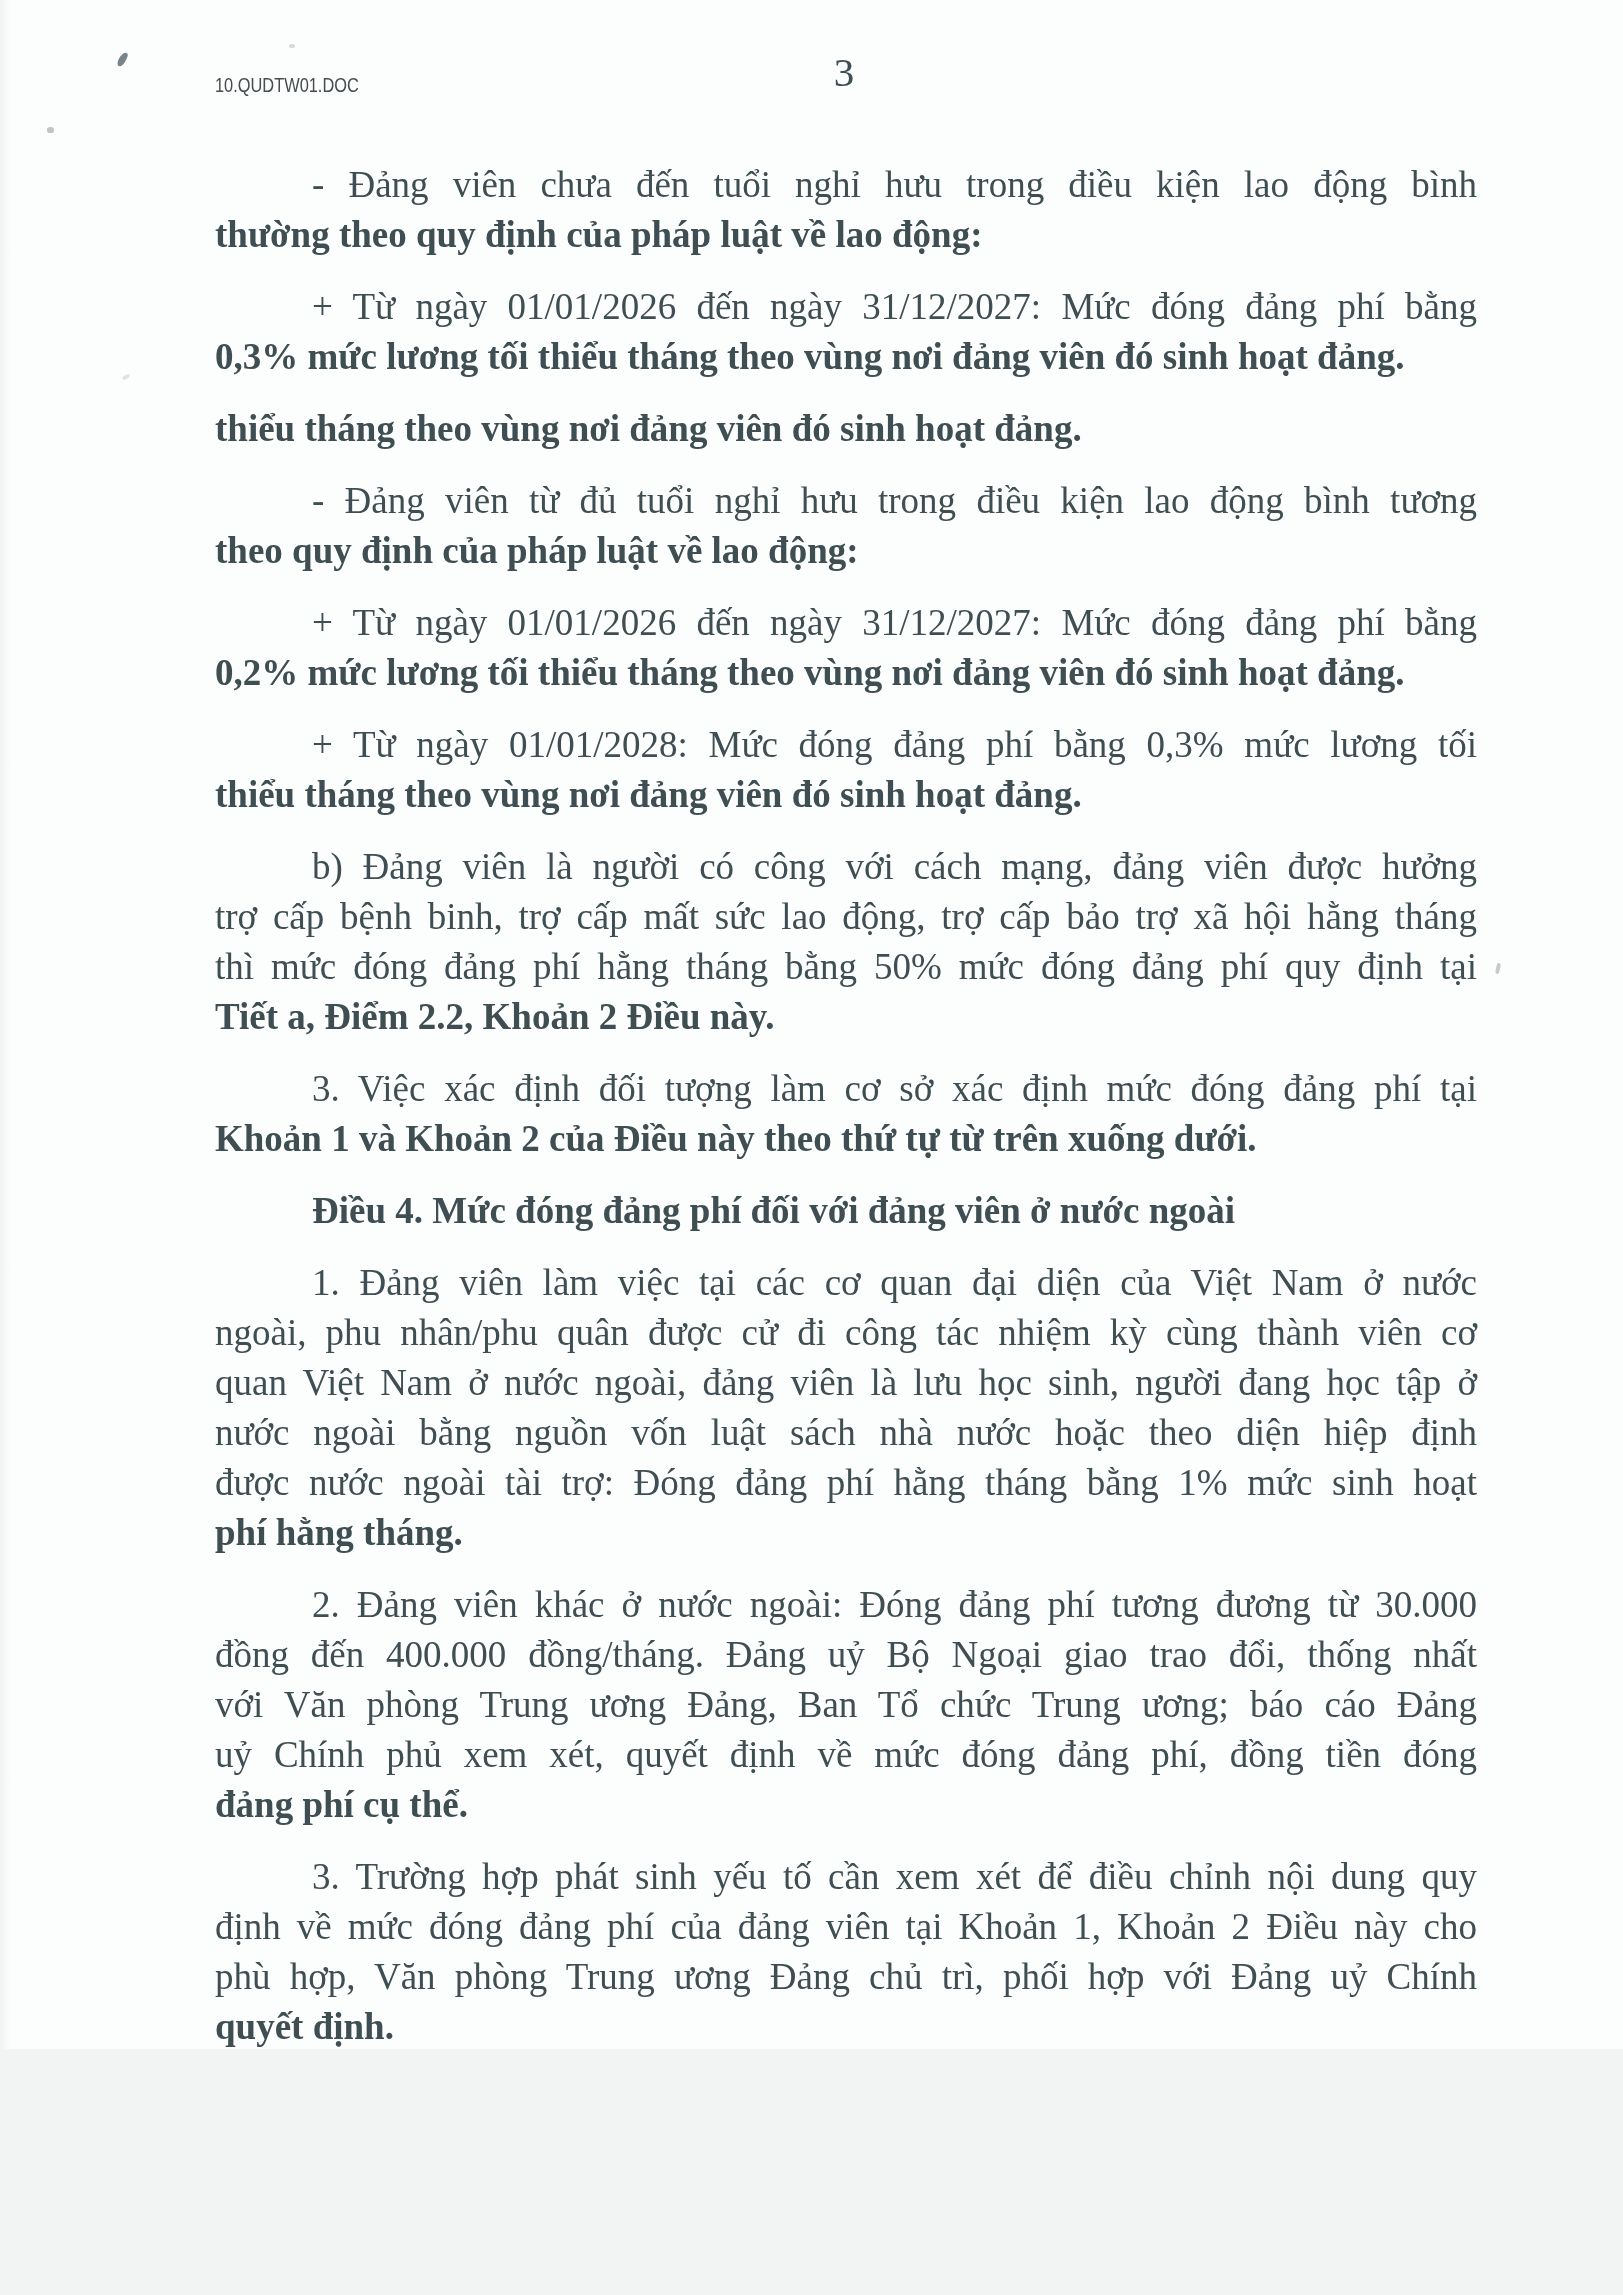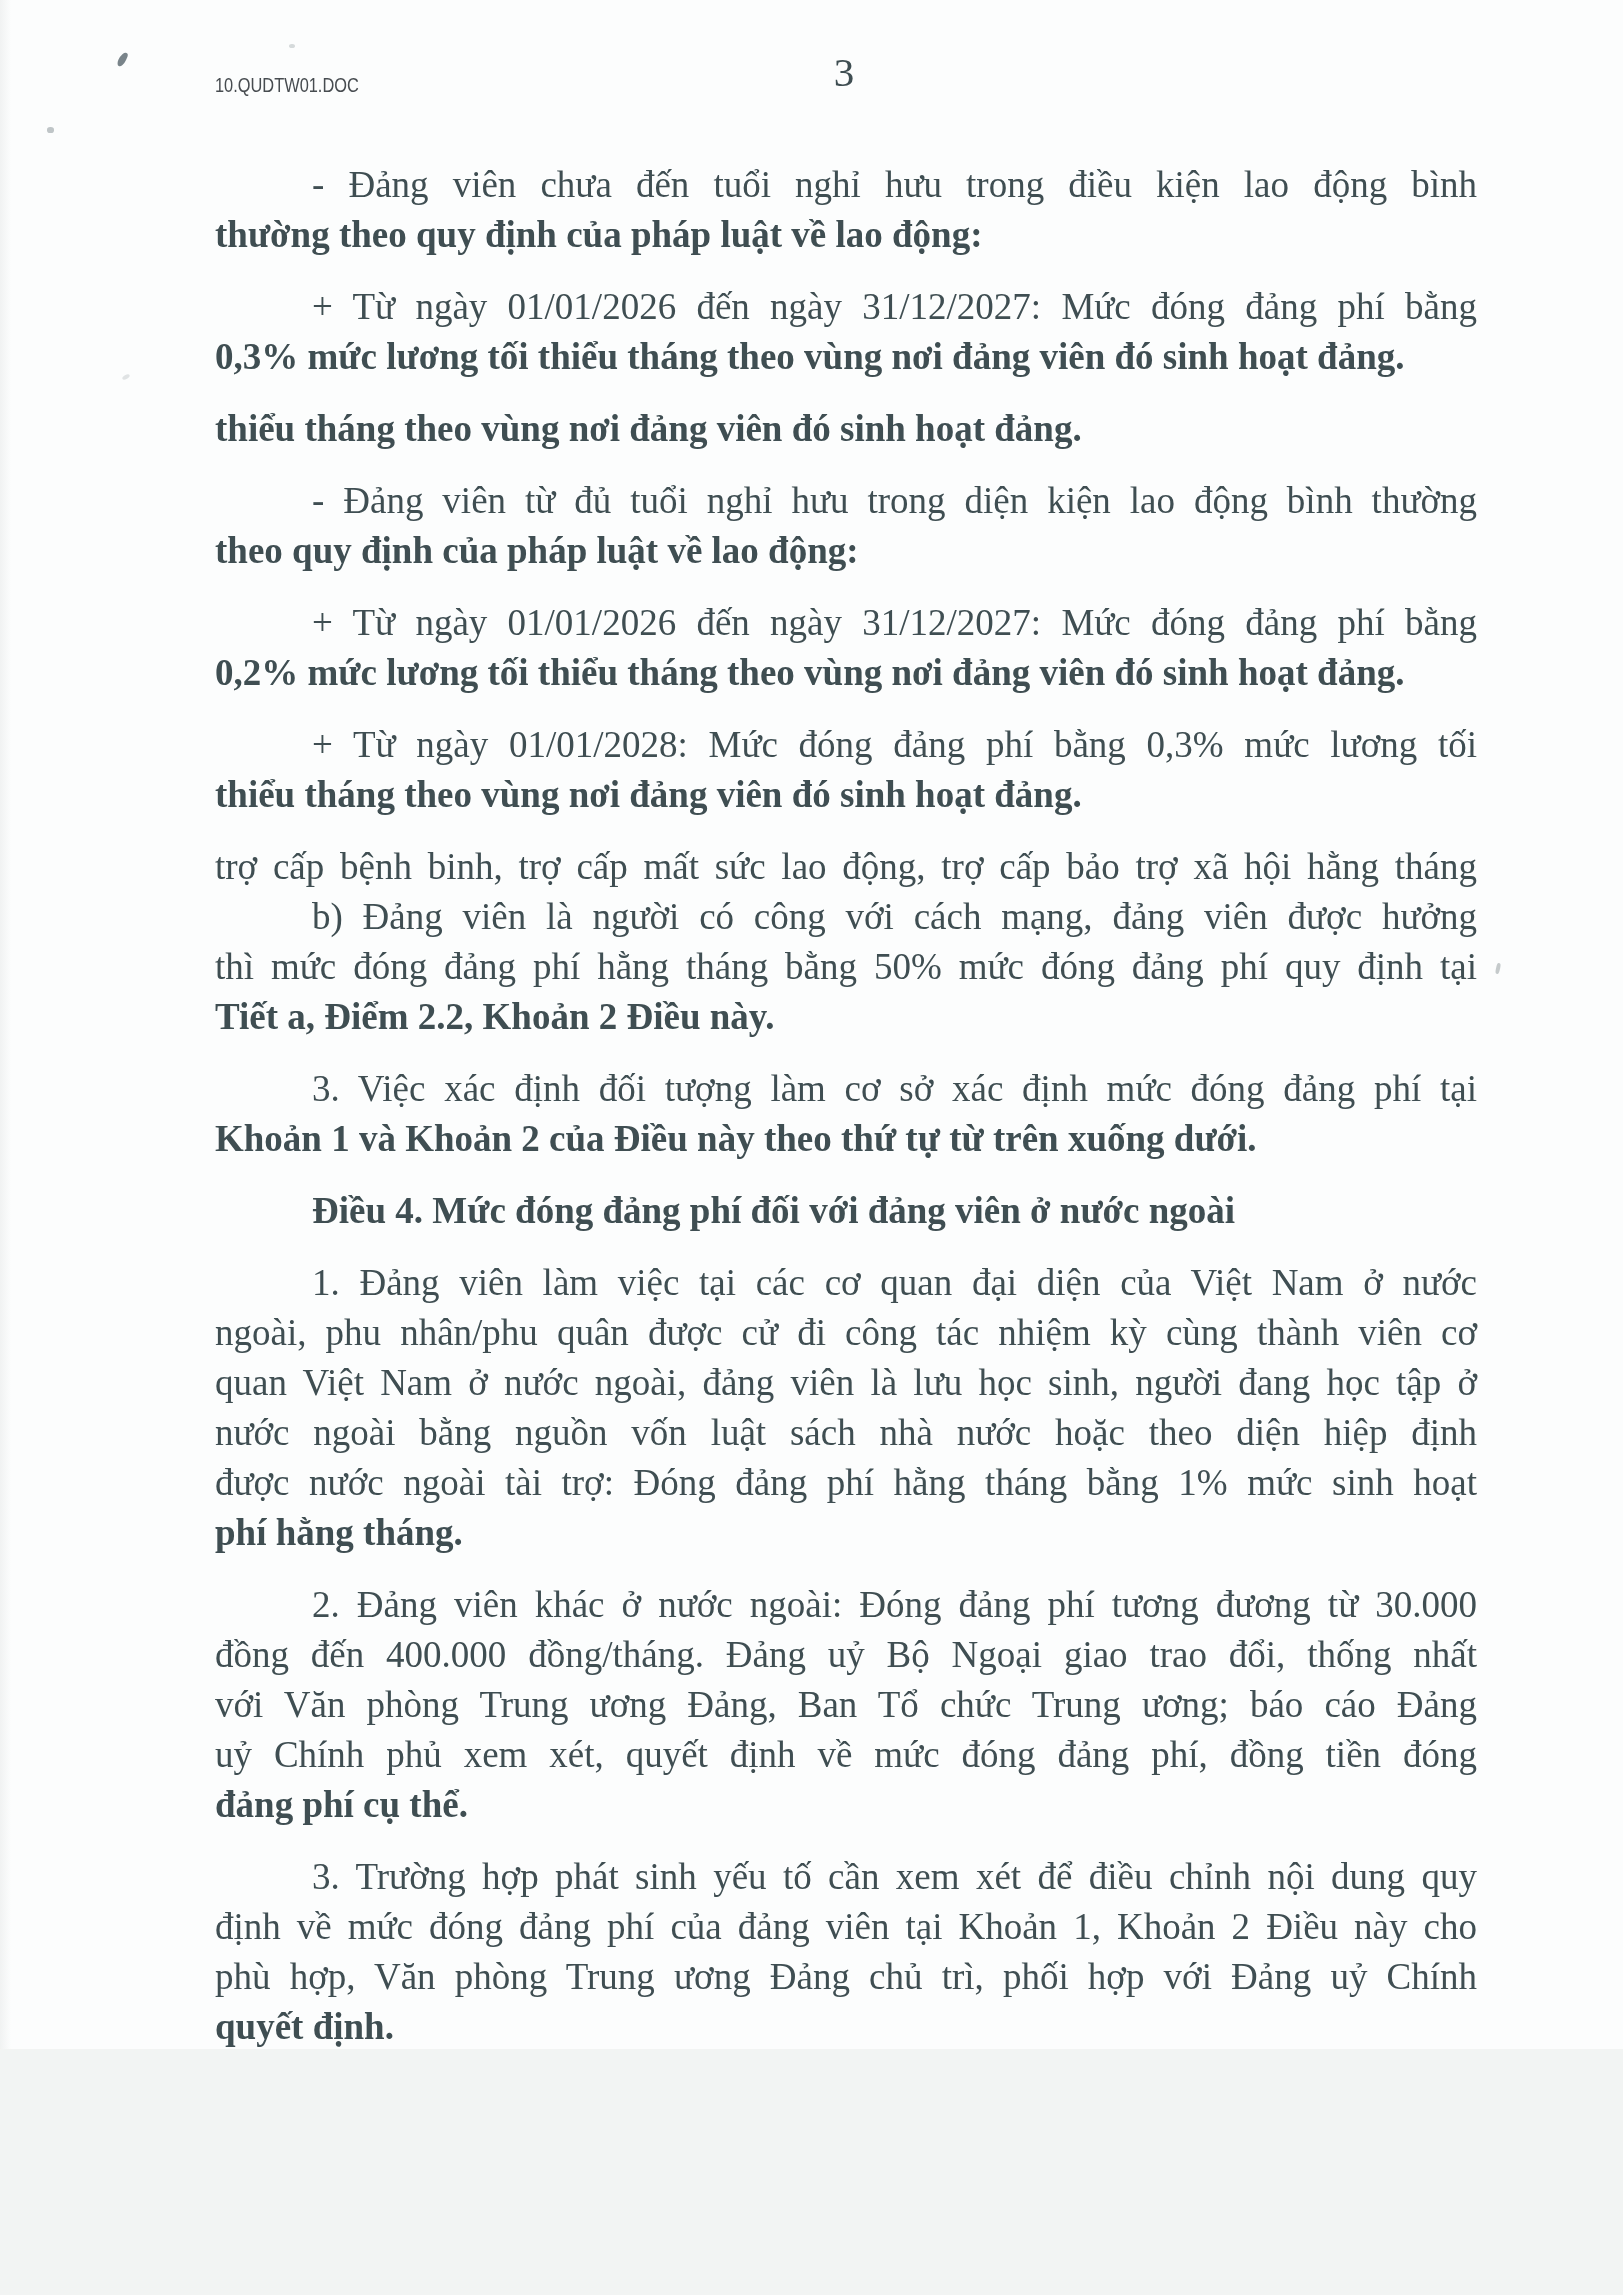--- a/index.html
+++ b/index.html
@@ -86,34 +86,34 @@
         <div class="line line-last">thường theo quy định của pháp luật về lao động:</div>
       </div>
       <div class="para">
         <div class="line line-first">+ Từ ngày 01/01/2026 đến ngày 31/12/2027: Mức đóng đảng phí bằng</div>
         <div class="line line-last">0,3% mức lương tối thiểu tháng theo vùng nơi đảng viên đó sinh hoạt đảng.</div>
       </div>
       <div class="para">
         <div class="line line-last">thiểu tháng theo vùng nơi đảng viên đó sinh hoạt đảng.</div>
       </div>
       <div class="para">
-        <div class="line line-first">- Đảng viên từ đủ tuổi nghỉ hưu trong diện kiện lao động bình thường</div>
+        <div class="line line-first">- Đảng viên từ đủ tuổi nghỉ hưu trong điều kiện lao động bình tương</div>
         <div class="line line-last">theo quy định của pháp luật về lao động:</div>
       </div>
       <div class="para">
         <div class="line line-first">+ Từ ngày 01/01/2026 đến ngày 31/12/2027: Mức đóng đảng phí bằng</div>
         <div class="line line-last">0,2% mức lương tối thiểu tháng theo vùng nơi đảng viên đó sinh hoạt đảng.</div>
       </div>
       <div class="para">
         <div class="line line-first">+ Từ ngày 01/01/2028: Mức đóng đảng phí bằng 0,3% mức lương tối</div>
         <div class="line line-last">thiểu tháng theo vùng nơi đảng viên đó sinh hoạt đảng.</div>
       </div>
       <div class="para">
+        <div class="line line-first">b) Đảng viên là người có công với cách mạng, đảng viên được hưởng</div>
         <div class="line">trợ cấp bệnh binh, trợ cấp mất sức lao động, trợ cấp bảo trợ xã hội hằng tháng</div>
-        <div class="line line-first">b) Đảng viên là người có công với cách mạng, đảng viên được hưởng</div>
         <div class="line">thì mức đóng đảng phí hằng tháng bằng 50% mức đóng đảng phí quy định tại</div>
         <div class="line line-last">Tiết a, Điểm 2.2, Khoản 2 Điều này.</div>
       </div>
       <div class="para">
         <div class="line line-first">3. Việc xác định đối tượng làm cơ sở xác định mức đóng đảng phí tại</div>
         <div class="line line-last">Khoản 1 và Khoản 2 của Điều này theo thứ tự từ trên xuống dưới.</div>
       </div>
       <div class="para heading">
         <div class="line line-first line-last">Điều 4. Mức đóng đảng phí đối với đảng viên ở nước ngoài</div>
       </div>

